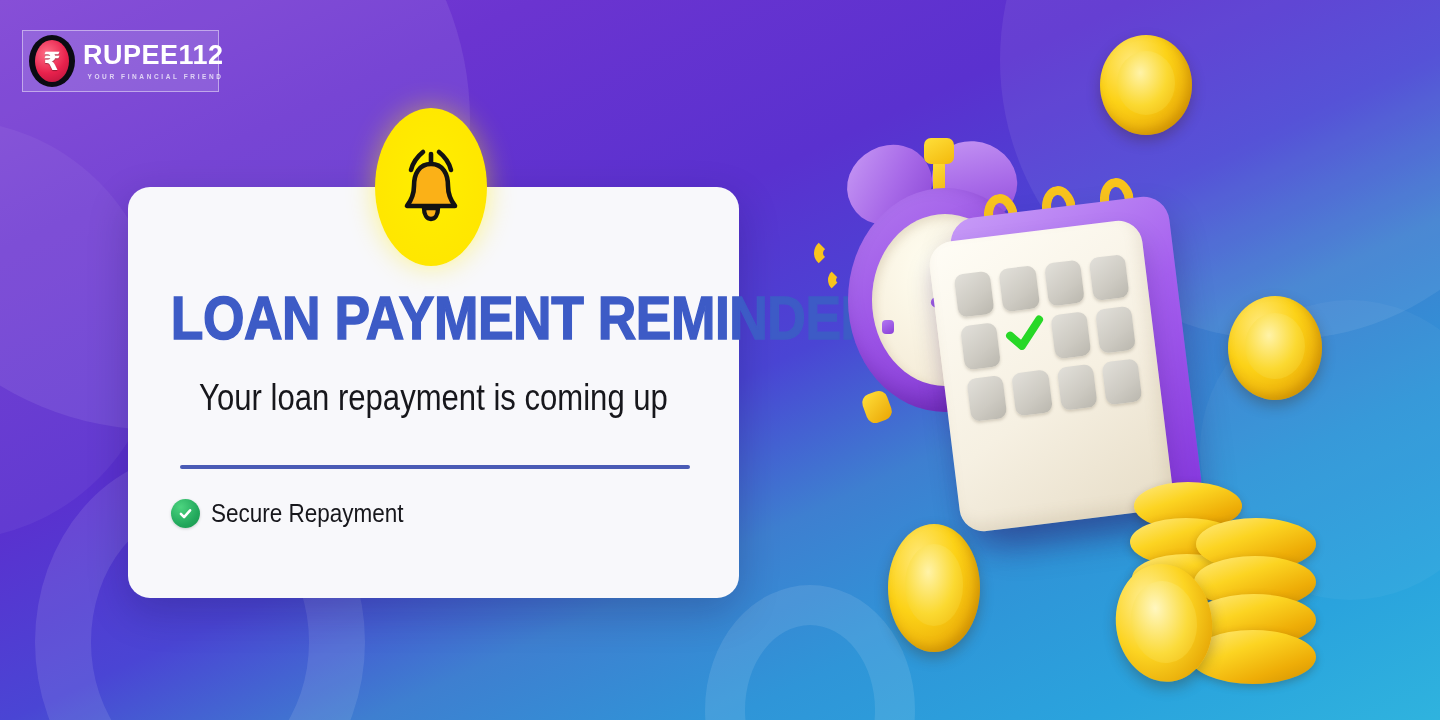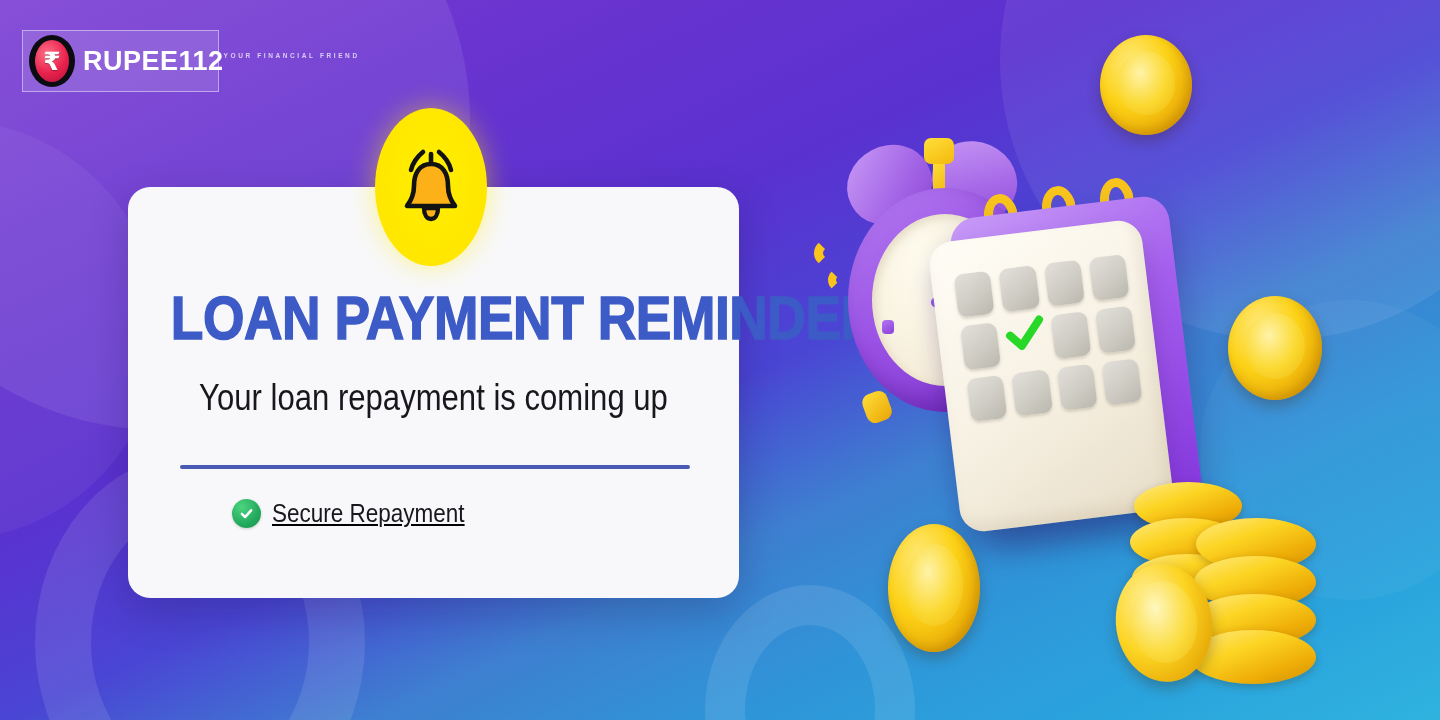--- a/index.html
+++ b/index.html
@@ -71,21 +71,21 @@
   }
   #logo-coin {
     width:34px; height:42px;
     border-radius:50%;
     background:radial-gradient(circle at 35% 32%, #ff6e86 0%, #e8214c 55%, #b0123a 100%);
     display:flex; align-items:center; justify-content:center;
     color:#fff; font-size:25px; font-weight:700; line-height:1;
     font-family:"DejaVu Sans", sans-serif;
     text-shadow:0 1px 1px rgba(0,0,0,.35);
   }
-  #logo-text { display:flex; flex-direction:row; justify-content:center; }
+  #logo-text { display:flex; flex-direction:column; justify-content:center; }
   #logo-name {
     color:#ffffff; font-size:27px; font-weight:700; letter-spacing:0.5px;
     line-height:1; white-space:nowrap;
     font-family:"Liberation Sans", sans-serif;
   }
   #logo-tag {
     color:rgba(255,255,255,0.72); font-size:6.5px; font-weight:700;
     letter-spacing:2.6px; margin-top:4px; white-space:nowrap;
     text-align:right;
   }
@@ -122,21 +122,21 @@
   }
   #divider {
     position:absolute; left:52px; top:278px;
     width:510px; height:4px;
     background:#4a5bb5;
     border-radius:2px;
   }
   #features {
     position:absolute; left:0; right:0; top:312px;
     display:flex; align-items:center;
-    padding-left:104px; gap:66px;text-decoration:underline;
+    padding-left:43px; gap:66px;
   }
   .feature { display:flex; align-items:center; gap:11px; }
   .check-icon {
     width:29px; height:29px; flex:0 0 auto;
     border-radius:50%;
     background:radial-gradient(circle at 34% 28%, #4cd47f 0%, #22a85c 62%, #179349 100%);
     display:flex; align-items:center; justify-content:center;
     box-shadow:0 1px 3px rgba(0,0,0,0.18);
   }
   .check-icon svg { display:block; }

